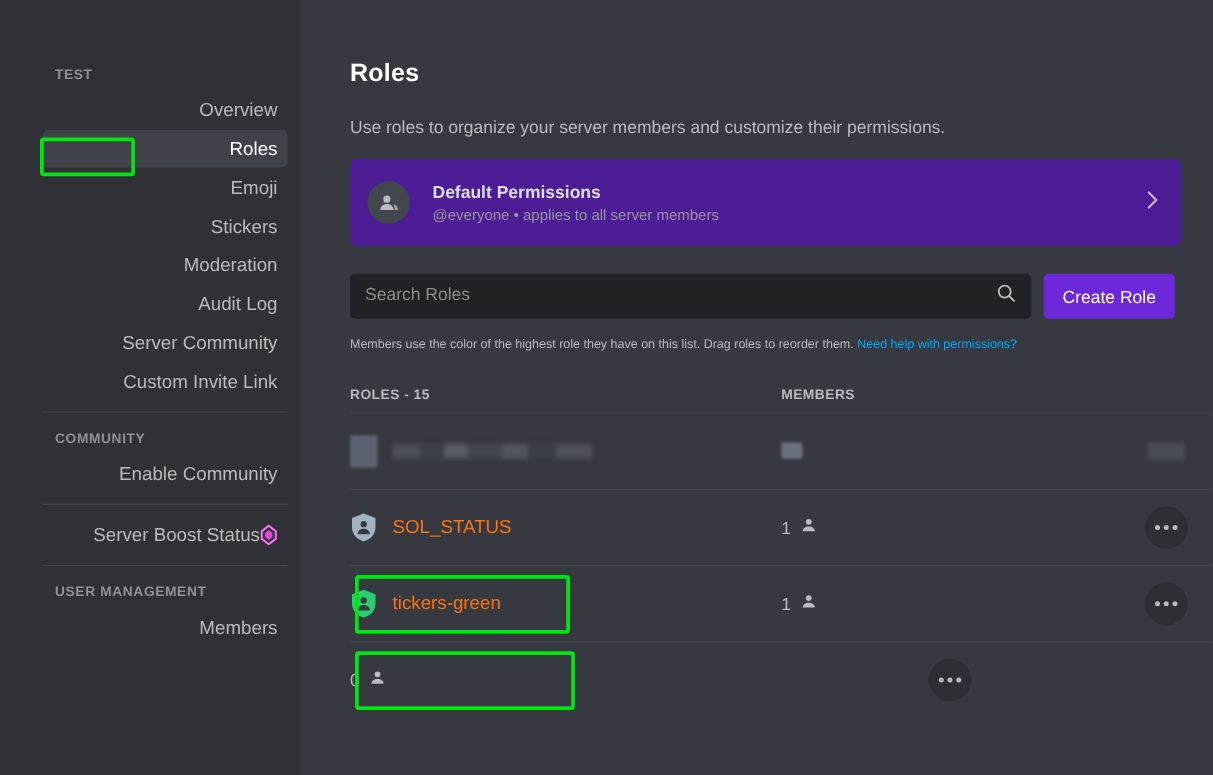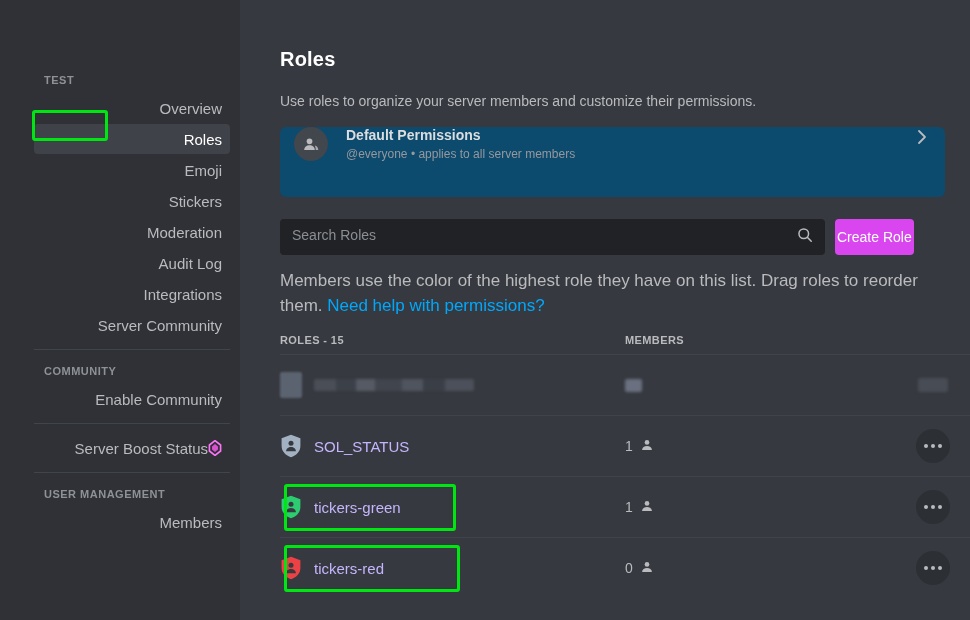--- a/index.html
+++ b/index.html
@@ -8,21 +8,21 @@
     background: #36393f;
     font-family: "Liberation Sans", sans-serif;
     overflow: hidden;
   }
   .app { display: flex; width: 970px; height: 620px; }
 
   
   .sidebar {
     width: 240px; height: 620px;
     background: #2f3136;
-    padding-top: 68px;
+    padding-top: 48px;
     flex: 0 0 240px;
     position: relative;
   }
   .side-head {
     font-size: 11px; font-weight: bold; letter-spacing: .5px;
     color: #8e9297; text-transform: uppercase;
     padding: 6px 10px 6px 44px;
   }
   .side-item {
     position: relative;
@@ -63,22 +63,22 @@
     font-size: 20px; font-weight: bold; color: #ffffff;
     margin-bottom: 22px; letter-spacing: .2px;
   }
   .page-sub {
     font-size: 14px; color: #b9bbbe; margin-bottom: 18px;
   }
 
   
   .perm-card {
     width: 665px; height: 70px;
-    background: #0c4a6e; border-radius: 6px;
-    display: flex; align-items: flex-start;
+    background: #4c1d95; border-radius: 6px;
+    display: flex; align-items: center;
     padding: 0 16px 0 14px;
     cursor: pointer;
     margin-bottom: 22px;
   }
   .perm-avatar {
     width: 34px; height: 34px; border-radius: 50%;
     background: #42464d;
     display: flex; align-items: center; justify-content: center;
     flex: 0 0 34px; margin-right: 18px;
   }
@@ -101,30 +101,30 @@
     padding: 0 38px 4px 12px;
     font-family: "Liberation Sans", sans-serif;
     outline: none;
   }
   .search-input::placeholder { color: #8b8e94; }
   .search-ico {
     position: absolute; right: 12px; top: 50%; transform: translateY(-50%);
     color: #b9bbbe; pointer-events: none;
   }
   .create-btn {
-    height: 36px; padding: 0 2px;
-    background: #d946ef; color: #ffffff;
+    height: 36px; padding: 0 15px;
+    background: #6d28d9; color: #ffffff;
     border: none; border-radius: 4px;
     font-size: 14px; font-family: "Liberation Sans", sans-serif;
     cursor: pointer; white-space: nowrap;
   }
 
   .hint {
-    width: 665px; font-size: 17px; color: #b9bbbe;
-    line-height: 1.45; margin-bottom: 16px;
+    width: 665px; font-size: 10px; color: #b9bbbe;
+    line-height: 1.45; margin-bottom: 26px;
   }
   .hint a { color: #00a8fc; text-decoration: none; cursor: pointer; }
 
   
   .tbl { width: 700px; }
   .tbl-head {
     display: flex; align-items: center;
     font-size: 11px; font-weight: bold; letter-spacing: .4px;
     color: #b9bbbe; text-transform: uppercase;
     padding-bottom: 8px;
@@ -133,21 +133,21 @@
   .col-mem  { flex: 0 0 260px; }
   .row {
     display: flex; align-items: center;
     height: 61px;
     border-top: 1px solid #40434a;
     position: relative;
   }
   .row-name {
     flex: 0 0 345px;
     display: flex; align-items: center; gap: 12px;
-    font-size: 15px; color: #c4b5fd;
+    font-size: 15px; color: #f97316;
   }
   .row-mem {
     flex: 0 0 260px;
     display: flex; align-items: center; gap: 7px;
     font-size: 14px; color: #b9bbbe;
   }
   .row-actions { flex: 1 1 auto; display: flex; justify-content: center; }
   .dots-btn {
     width: 34px; height: 34px; border-radius: 50%;
     background: #2c2f34;
@@ -201,24 +201,24 @@
     <div class="side-item">
       <span class="lbl">Stickers</span>
     </div>
     <div class="side-item">
       <span class="lbl">Moderation</span>
     </div>
     <div class="side-item">
       <span class="lbl">Audit Log</span>
     </div>
     <div class="side-item">
-      <span class="lbl">Integrations</span>
-    </div>
-    <div class="side-item">
       <span class="lbl">Server Community</span>
+    </div>
+    <div class="side-item">
+      <span class="lbl">Custom Invite Link</span>
     </div>
 
     <div class="side-divider"></div>
 
     <div class="side-head">COMMUNITY</div>
     <div class="side-item">
       <span class="lbl">Enable Community</span>
     </div>
 
     <div class="side-divider"></div>
@@ -362,30 +362,20 @@
             <i></i>
             <i></i>
           </button>
         </div>
       </div>
 
       <div class="row">
         <div class="row-anno-wrap">
           <div class="anno anno-red-row"></div>
         </div>
-        <div class="row-name">
-          <span class="shield">
-            <svg viewBox="0 0 22 24" width="22" height="24">
-              <path d="M11 .8 L20.4 4.3 V12 c0 5.6-4.3 9.6-9.4 11.2C5.9 21.6 1.6 17.6 1.6 12 V4.3 Z" fill="#ed4245"></path>
-              <circle cx="11" cy="9.3" r="2.5" fill="#36393f"></circle>
-              <path d="M6.1 17.3c0-2.7 2.2-4.4 4.9-4.4s4.9 1.7 4.9 4.4z" fill="#36393f"></path>
-            </svg>
-          </span>
-          <span>tickers-red</span>
-        </div>
         <div class="row-mem">
           <span>0</span>
           <span>
             <svg width="14" height="14" viewBox="0 0 24 24" fill="#b9bbbe">
               <circle cx="12" cy="7.6" r="4"></circle>
               <path d="M3.6 20.5c0-4 3.8-6.6 8.4-6.6s8.4 2.6 8.4 6.6z"></path>
             </svg>
           </span>
         </div>
         <div class="row-actions">

